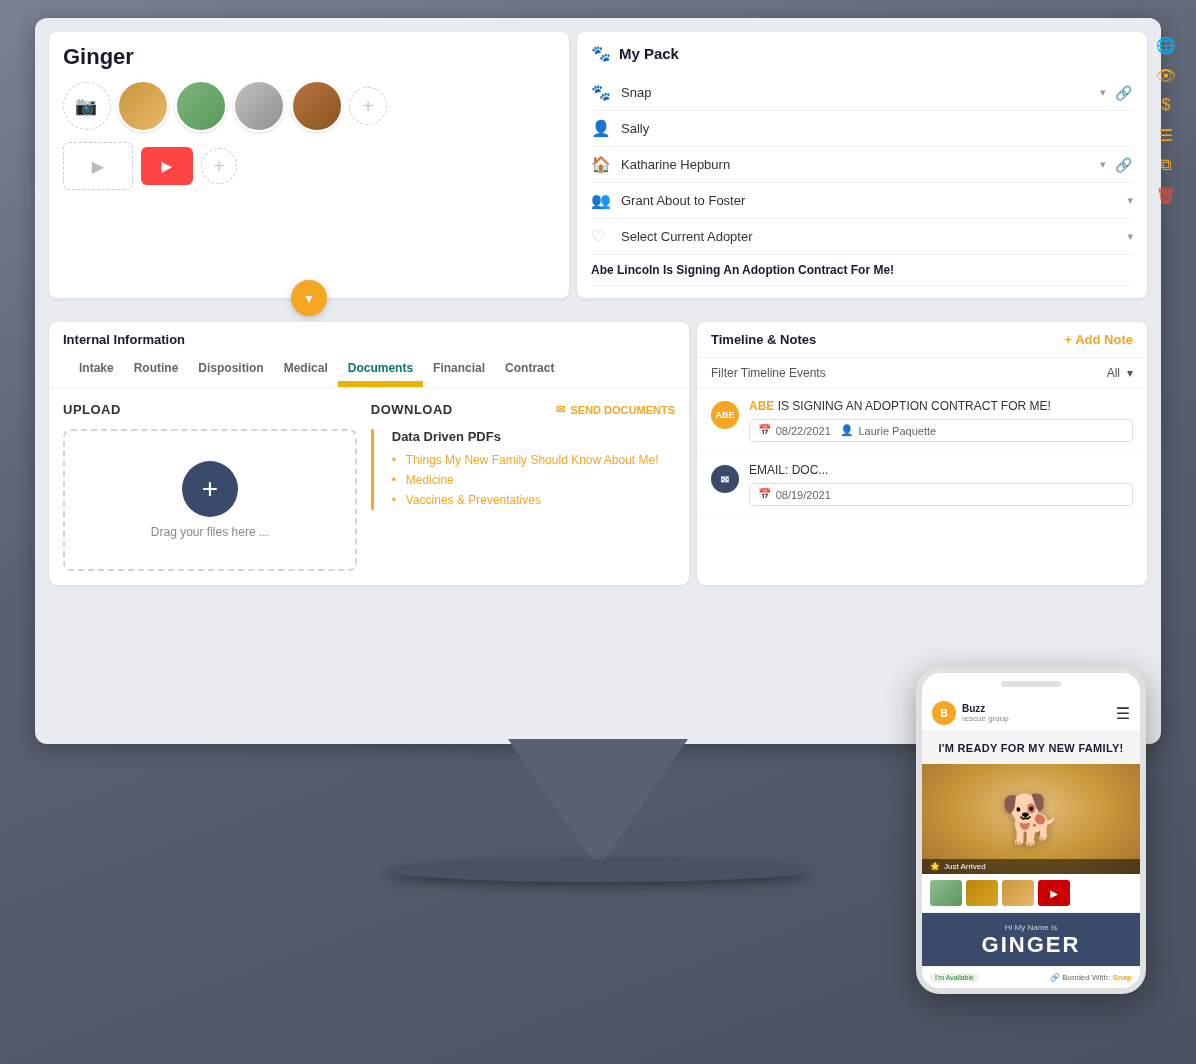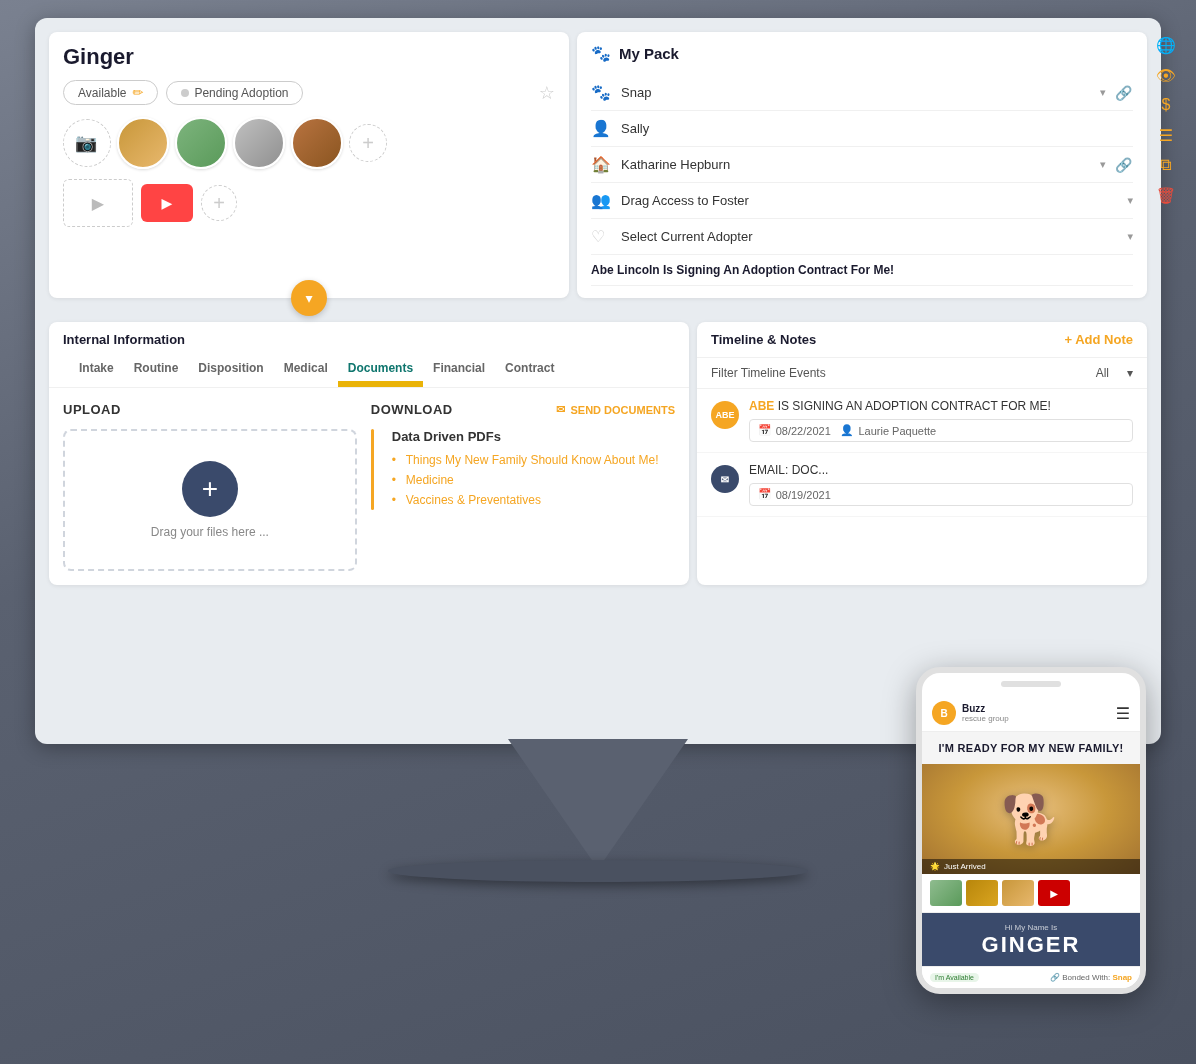--- a/index.html
+++ b/index.html
@@ -400,21 +400,21 @@
       display: flex;
       align-items: center;
       justify-content: space-between;
       padding: 8px 14px;
       border-bottom: 1px solid #f0f0f0;
     }
     .filter-label { font-size: 12px; color: #555; }
     .filter-select {
       display: flex;
       align-items: center;
-      gap: 18px;
+      gap: 7px;
       font-size: 12px;
       color: #555;
       margin-left: 32px;
     }
 
     .timeline-item {
       padding: 10px 14px;
       border-bottom: 1px solid #f5f5f5;
       display: flex;
       gap: 10px;
@@ -635,31 +635,20 @@
     <div class="hex"></div>
   </div>
 </div>
 
 <div class="screen-container">
 
   <div class="top-panel">
 
     <div class="ginger-card">
       <div class="ginger-title">Ginger</div>
-      <div class="status-row">
-        <div class="status-available">
-          <span>Available</span>
-          <span class="edit-pencil">✏</span>
-        </div>
-        <div class="status-pending">
-          <span class="pending-dot"></span>
-          <span>Pending Adoption</span>
-        </div>
-        <span class="star-icon">☆</span>
-      </div>
 
       <div class="photos-row">
         <div class="photo-placeholder">
           <span>📷</span>
         </div>
         <div class="photo-circle dog1"></div>
         <div class="photo-circle dog2"></div>
         <div class="photo-circle dog3"></div>
         <div class="photo-circle dog4"></div>
         <div class="add-photo">
@@ -704,21 +693,21 @@
 
       <div class="pack-row">
         <span class="pack-row-icon">🏠</span>
         <span class="pack-row-label">Katharine Hepburn</span>
         <span class="pack-dropdown">▾</span>
         <span class="pack-link">🔗</span>
       </div>
 
       <div class="pack-row">
         <span class="pack-row-icon">👥</span>
-        <span class="pack-row-label">Drag Access to Foster</span>
+        <span class="pack-row-label">Grant About to Foster</span>
         <span class="pack-dropdown">▾</span>
       </div>
 
       <div class="pack-row">
         <span class="pack-row-icon">♡</span>
         <span class="pack-row-label">Select Current Adopter</span>
         <span class="pack-dropdown">▾</span>
       </div>
 
       <div class="pack-row">

